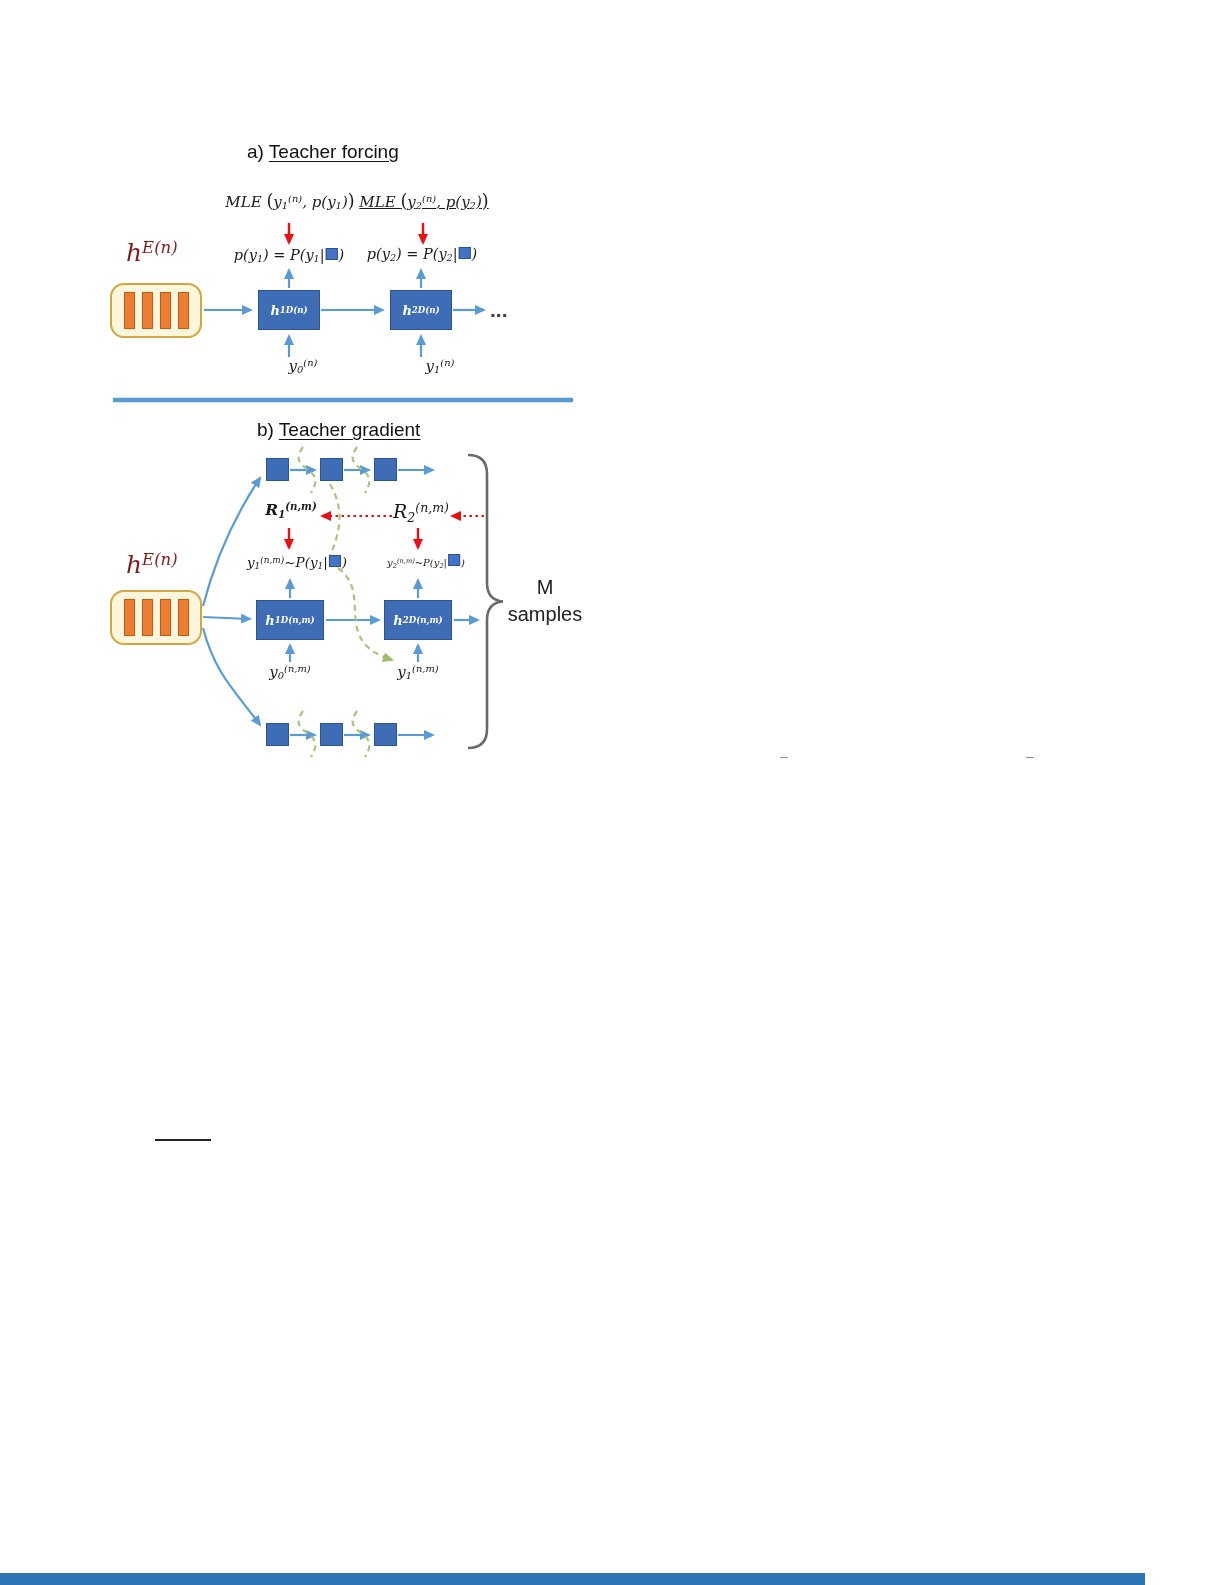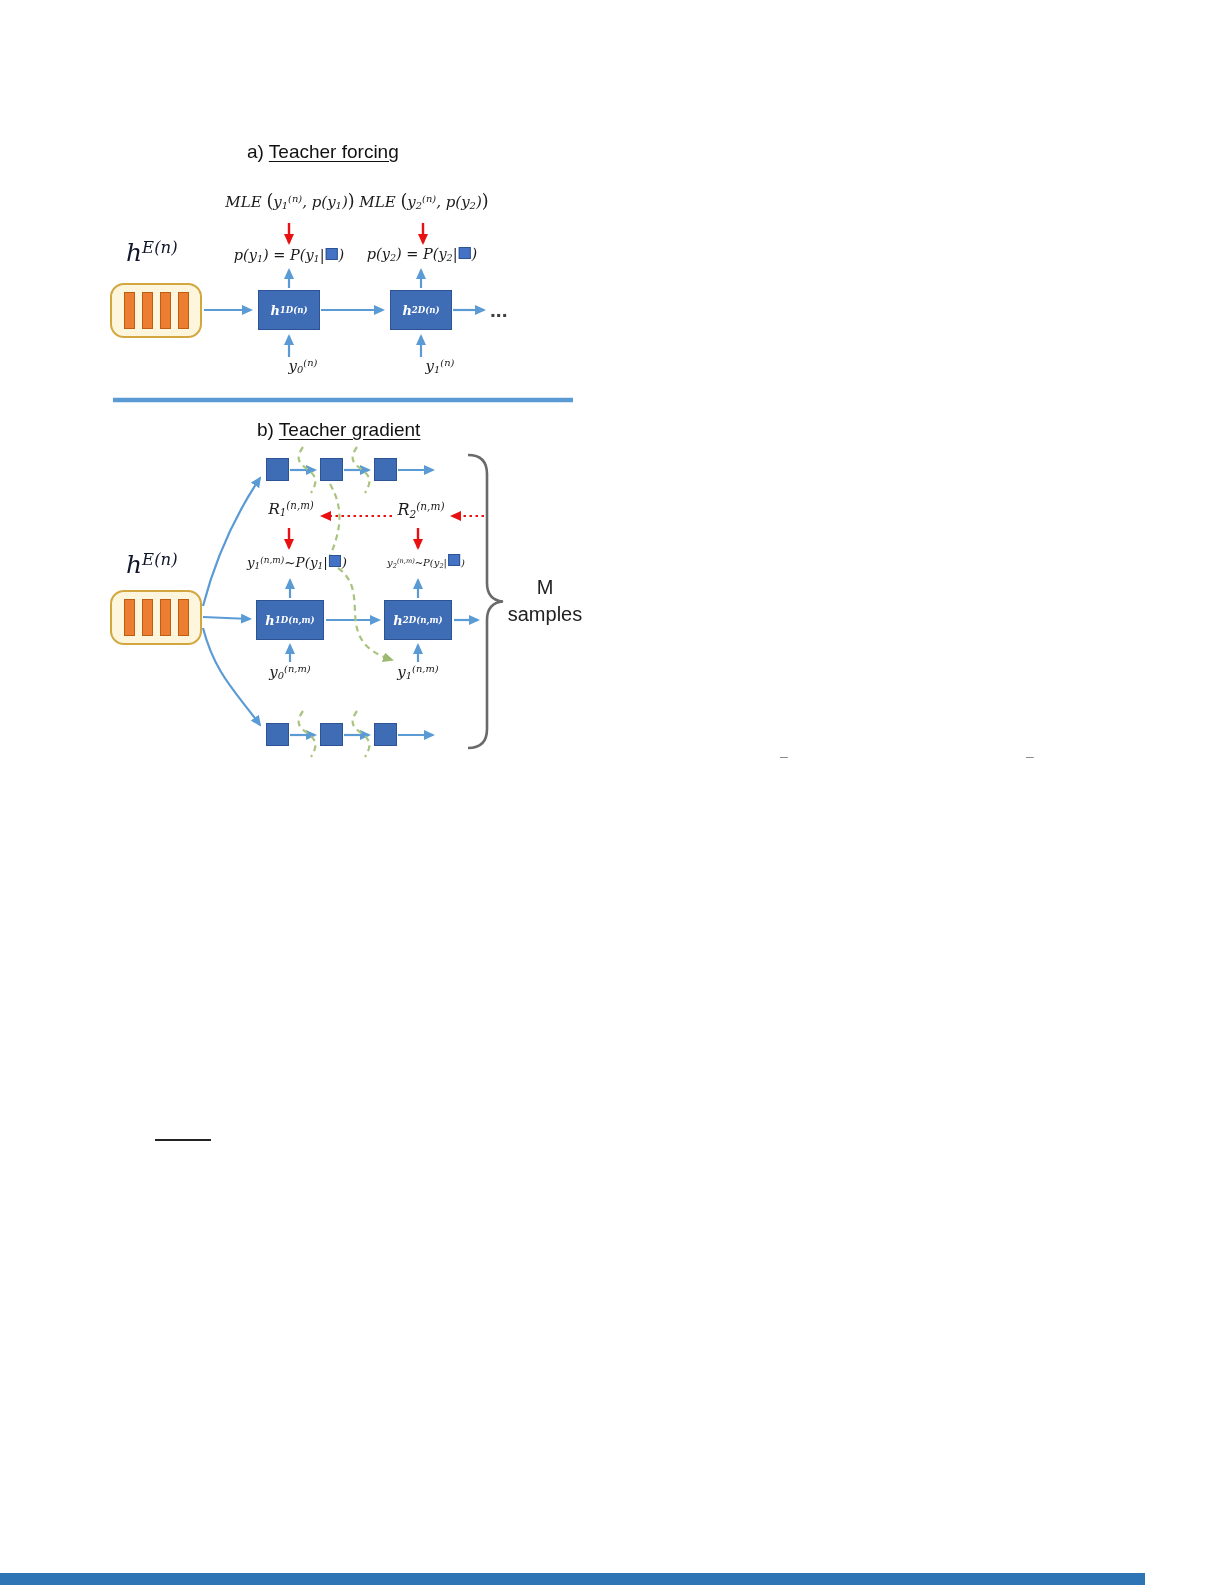--- a/index.html
+++ b/index.html
@@ -25,21 +25,21 @@
        border:2.5px solid var(--encoder-border,#d2a73f);border-radius:14px;box-sizing:border-box;
        display:flex;align-items:center;justify-content:center;gap:7px;}
   .bar{width:11px;height:37px;background:var(--bar-orange,#ed7d31);
        border:1.5px solid var(--bar-orange-border,#bd5e14);box-sizing:border-box;}
   .dec{position:absolute;z-index:2;height:40px;background:var(--box-blue,#3e6cb5);
        border:1.5px solid var(--box-blue-border,#2e5395);box-sizing:border-box;color:#fff;
        display:flex;align-items:center;justify-content:center;
        font:italic bold 13px "DejaVu Serif", serif;white-space:nowrap;}
   .sq{position:absolute;z-index:2;width:23px;height:23px;background:var(--box-blue,#3e6cb5);
       border:1.5px solid var(--box-blue-border,#2e5395);box-sizing:border-box;}
-  .enc-label{position:absolute;z-index:2;font:italic 25px "DejaVu Serif", serif;color:#0f172a;white-space:nowrap;}
+  .enc-label{position:absolute;z-index:2;font:italic 25px "DejaVu Serif", serif;color:#7f1d1d;white-space:nowrap;}
   .dots{position:absolute;z-index:2;font:bold 21px "Liberation Sans", sans-serif;color:#404040;}
   .mlabel{position:absolute;z-index:2;width:84px;text-align:center;font-size:20px;color:#222;line-height:1.35;}
   .stray-dash{position:absolute;z-index:2;font-size:14px;color:#8a8a8a;}
   .rule-fragment{position:absolute;z-index:2;height:2px;background:#222;}
   .footer-bar{position:absolute;z-index:2;left:0;width:1225px;height:12px;background:var(--footer-blue,#2e75b6);}
 </style>
 </head>
 <body>
 
 <div id="canvas">
@@ -112,21 +112,21 @@
     </g>
 
     <path class="ln-brace" d="M468,455 Q487,455 487,474 L487,583 Q487,600 503,601.5 Q487,603 487,620 L487,729 Q487,748 468,748"></path>
   </svg>
 
   <div class="ptitle" style="left:247px;top:141px;">
     <span>a) </span><span class="u">Teacher forcing</span>
   </div>
 
   <div class="math center" style="left:290px;top:191px;"><span>MLE </span><span class="m-big">(</span><span>y</span><span class="m-sub">1</span><span class="m-sup">(n)</span><span>, p(y</span><span class="m-sub">1</span><span>)</span><span class="m-big">)</span></div>
-  <div class="math center" style="left:424px;top:191px;"><span>MLE </span><span class="m-big">(</span><span>y</span><span class="m-sub">2</span><span class="m-sup">(n)</span><span>, p(y</span><span class="m-sub">2</span><span>)</span><span class="m-big">)</span></div>
+  <div class="math center" style="left:424px;top:191px;text-decoration:underline;"><span>MLE </span><span class="m-big">(</span><span>y</span><span class="m-sub">2</span><span class="m-sup">(n)</span><span>, p(y</span><span class="m-sub">2</span><span>)</span><span class="m-big">)</span></div>
 
   <div class="math center" style="left:289px;top:247px;font-size:14.5px;"><span>p(y</span><span class="m-sub">1</span><span>) = P(y</span><span class="m-sub">1</span><span>|</span><span class="msq"></span><span>)</span></div>
   <div class="math center" style="left:422px;top:246px;font-size:14.5px;"><span>p(y</span><span class="m-sub">2</span><span>) = P(y</span><span class="m-sub">2</span><span>|</span><span class="msq"></span><span>)</span></div>
 
   <div class="enc-label" style="left:126px;top:238px;"><span>h</span><span class="m-sup">E(n)</span></div>
   <div class="enc" style="left:110px;top:283px;">
     <div class="bar"></div>
     <div class="bar"></div>
     <div class="bar"></div>
     <div class="bar"></div>
@@ -148,22 +148,22 @@
   <div class="math center" style="left:440px;top:357px;"><span>y</span><span class="m-sub">1</span><span class="m-sup">(n)</span></div>
 
   <div class="ptitle" style="left:257px;top:419px;">
     <span>b) </span><span class="u">Teacher gradient</span>
   </div>
 
   <div class="sq" style="left:266px;top:458px;"></div>
   <div class="sq" style="left:320px;top:458px;"></div>
   <div class="sq" style="left:374px;top:458px;"></div>
 
-  <div class="math center" style="left:291px;top:500px;font-size:15.5px;"><span>R</span><span class="m-sub">1</span><span class="m-sup">(n,m)</span></div>
-  <div class="math center" style="left:421px;top:500px;font-size:16px;"><span>R</span><span class="m-sub">2</span><span class="m-sup">(n,m)</span></div>
+  <div class="math center" style="left:291px;top:500px;font-size:15.5px;font-weight:bold;"><span>R</span><span class="m-sub">1</span><span class="m-sup">(n,m)</span></div>
+  <div class="math center" style="left:421px;top:500px;font-size:19px;"><span>R</span><span class="m-sub">2</span><span class="m-sup">(n,m)</span></div>
 
   <div class="math center" style="left:297px;top:554px;font-size:13.5px;"><span>y</span><span class="m-sub">1</span><span class="m-sup">(n,m)</span><span>~P(y</span><span class="m-sub">1</span><span>|</span><span class="msq"></span><span>)</span></div>
   <div class="math center" style="left:426px;top:554px;font-size:10px;"><span>y</span><span class="m-sub">2</span><span class="m-sup">(n,m)</span><span>~P(y</span><span class="m-sub">2</span><span>|</span><span class="msq"></span><span>)</span></div>
 
   <div class="enc-label" style="left:126px;top:550px;"><span>h</span><span class="m-sup">E(n)</span></div>
   <div class="enc" style="left:110px;top:590px;">
     <div class="bar"></div>
     <div class="bar"></div>
     <div class="bar"></div>
     <div class="bar"></div>

